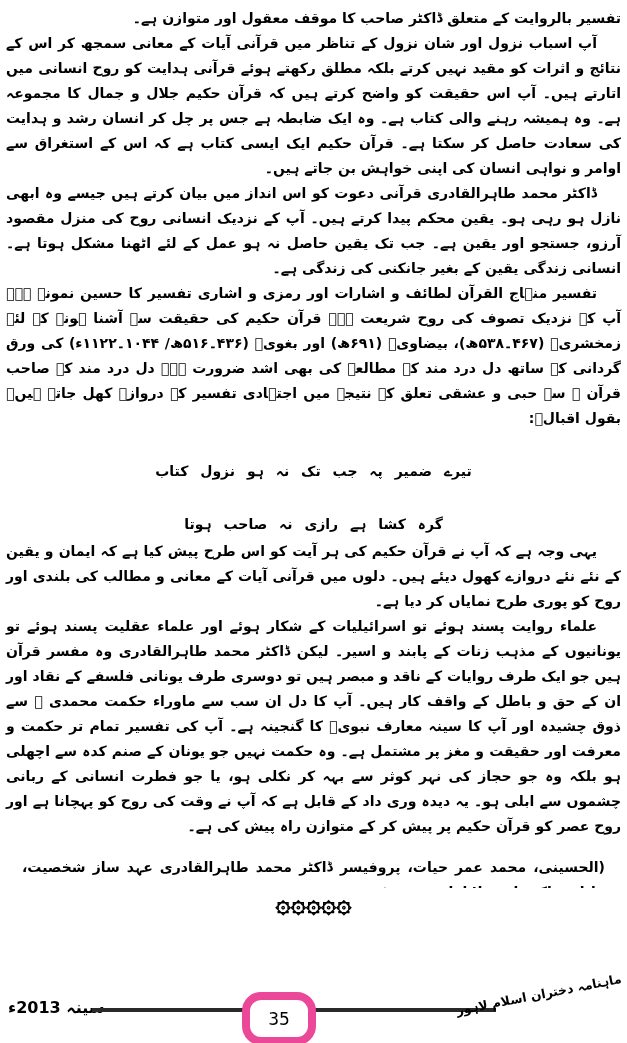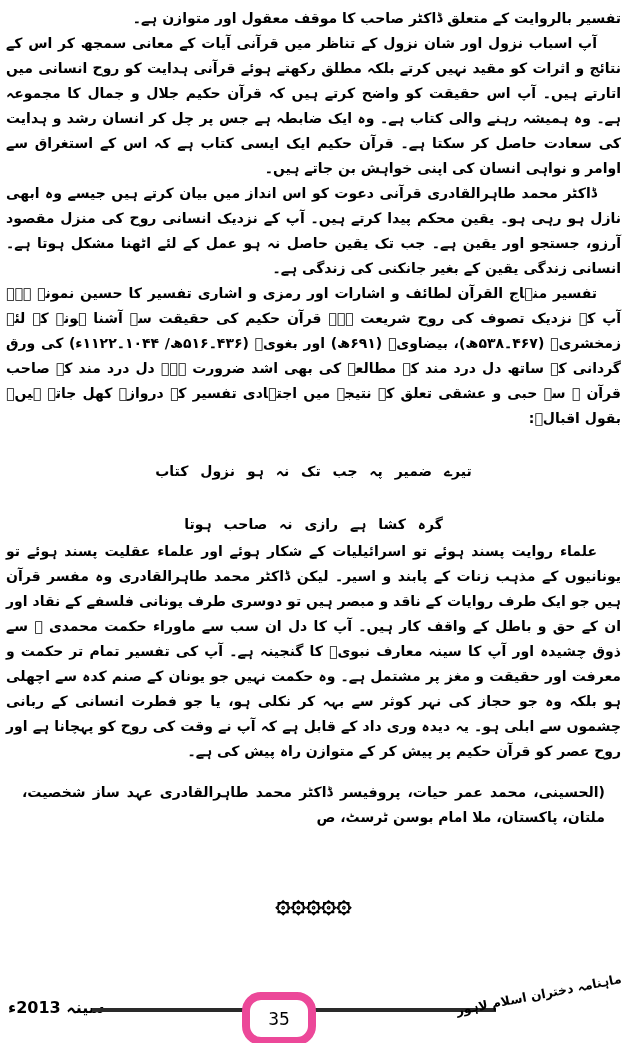--- a/index.html
+++ b/index.html
@@ -92,20 +92,21 @@
 
 <div class="text-block">
   <p class="para">تفسیر بالروایت کے متعلق ڈاکٹر صاحب کا موقف معقول اور متوازن ہے۔</p>
   <p class="para indent">آپ اسباب نزول اور شان نزول کے تناظر میں قرآنی آیات کے معانی سمجھ کر اس کے نتائج و اثرات کو مقید نہیں کرتے بلکہ مطلق رکھتے ہوئے قرآنی ہدایت کو روح انسانی میں اتارتے ہیں۔ آپ اس حقیقت کو واضح کرتے ہیں کہ قرآن حکیم جلال و جمال کا مجموعہ ہے۔ وہ ہمیشہ رہنے والی کتاب ہے۔ وہ ایک ضابطہ ہے جس پر چل کر انسان رشد و ہدایت کی سعادت حاصل کر سکتا ہے۔ قرآن حکیم ایک ایسی کتاب ہے کہ اس کے استغراق سے اوامر و نواہی انسان کی اپنی خواہش بن جاتے ہیں۔</p>
   <p class="para indent">ڈاکٹر محمد طاہرالقادری قرآنی دعوت کو اس انداز میں بیان کرتے ہیں جیسے وہ ابھی نازل ہو رہی ہو۔ یقین محکم پیدا کرتے ہیں۔ آپ کے نزدیک انسانی روح کی منزل مقصود آرزو، جستجو اور یقین ہے۔ جب تک یقین حاصل نہ ہو عمل کے لئے اٹھنا مشکل ہوتا ہے۔ انسانی زندگی یقین کے بغیر جانکنی کی زندگی ہے۔</p>
   <p class="para indent">تفسیر منہاج القرآن لطائف و اشارات اور رمزی و اشاری تفسیر کا حسین نمونہ ہے۔ آپ کے نزدیک تصوف کی روح شریعت ہے۔ قرآن حکیم کی حقیقت سے آشنا ہونے کے لئے زمخشریؒ (۴۶۷۔۵۳۸ھ)، بیضاویؒ (۶۹۱ھ) اور بغویؒ (۴۳۶۔۵۱۶ھ/ ۱۰۴۴۔۱۱۲۲ء) کی ورق گردانی کے ساتھ دل درد مند کے مطالعہ کی بھی اشد ضرورت ہے۔ دل درد مند کے صاحب قرآن ﷺ سے حبی و عشقی تعلق کے نتیجے میں اجتہادی تفسیر کے دروازے کھل جاتے ہیں۔ بقول اقبالؒ:</p>
   <div class="poem">
     <div class="poem-line">تیرے ضمیر پہ جب تک نہ ہو نزول کتاب</div>
     <div class="poem-line">گرہ کشا ہے رازی نہ صاحب ہوتا</div>
   </div>
+  <p class="para indent">یہی وجہ ہے کہ آپ نے قرآن حکیم کی ہر آیت کو اس طرح پیش کیا ہے کہ ایمان و یقین کے نئے نئے دروازے کھول دیئے ہیں۔ دلوں میں قرآنی آیات کے معانی و مطالب کی بلندی اور روح کو پوری طرح نمایاں کر دیا ہے۔</p>
   <p class="para indent">علماء روایت پسند ہوئے تو اسرائیلیات کے شکار ہوئے اور علماء عقلیت پسند ہوئے تو یونانیوں کے مذہب زنات کے پابند و اسیر۔ لیکن ڈاکٹر محمد طاہرالقادری وہ مفسر قرآن ہیں جو ایک طرف روایات کے ناقد و مبصر ہیں تو دوسری طرف یونانی فلسفے کے نقاد اور ان کے حق و باطل کے واقف کار ہیں۔ آپ کا دل ان سب سے ماوراء حکمت محمدی ﷺ سے ذوق چشیدہ اور آپ کا سینہ معارف نبویؐ کا گنجینہ ہے۔ آپ کی تفسیر تمام تر حکمت و معرفت اور حقیقت و مغز پر مشتمل ہے۔ وہ حکمت نہیں جو یونان کے صنم کدہ سے اچھلی ہو بلکہ وہ جو حجاز کی نہر کوثر سے بہہ کر نکلی ہو، یا جو فطرت انسانی کے ربانی چشموں سے ابلی ہو۔ یہ دیدہ وری داد کے قابل ہے کہ آپ نے وقت کی روح کو پہچانا ہے اور روح عصر کو قرآن حکیم پر پیش کر کے متوازن راہ پیش کی ہے۔</p>
   <p class="para citation">(الحسینی، محمد عمر حیات، پروفیسر ڈاکٹر محمد طاہرالقادری عہد ساز شخصیت، ملتان، پاکستان، ملا امام بوسن ٹرسٹ، ص</p>
 </div>
 
 <div class="ornaments">۞۞۞۞۞</div>
 
 <div class="footer-date">سینہ 2013ء</div>
 <div class="footer-rule"></div>
 <div class="page-number-oval">
   <span>35</span>

